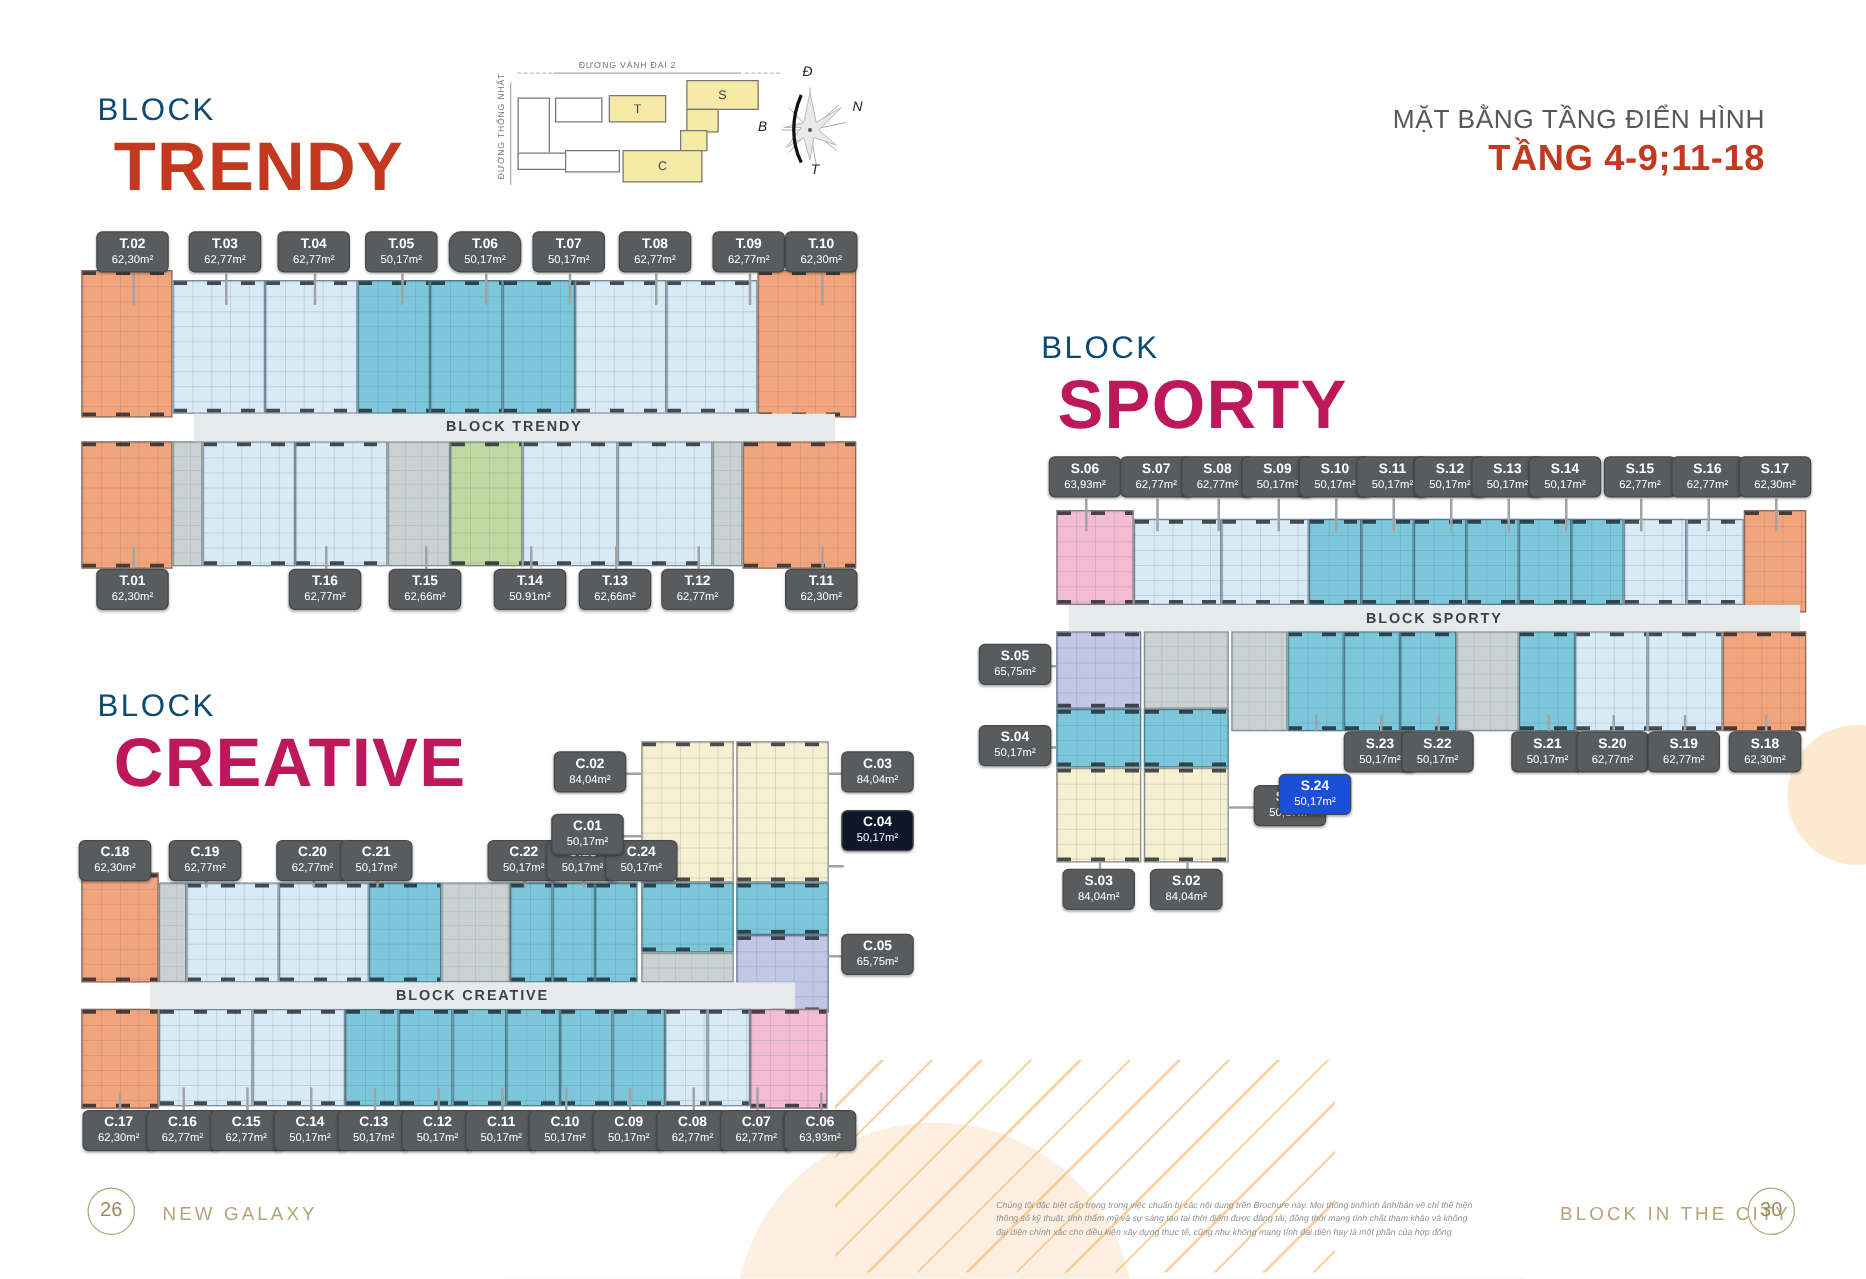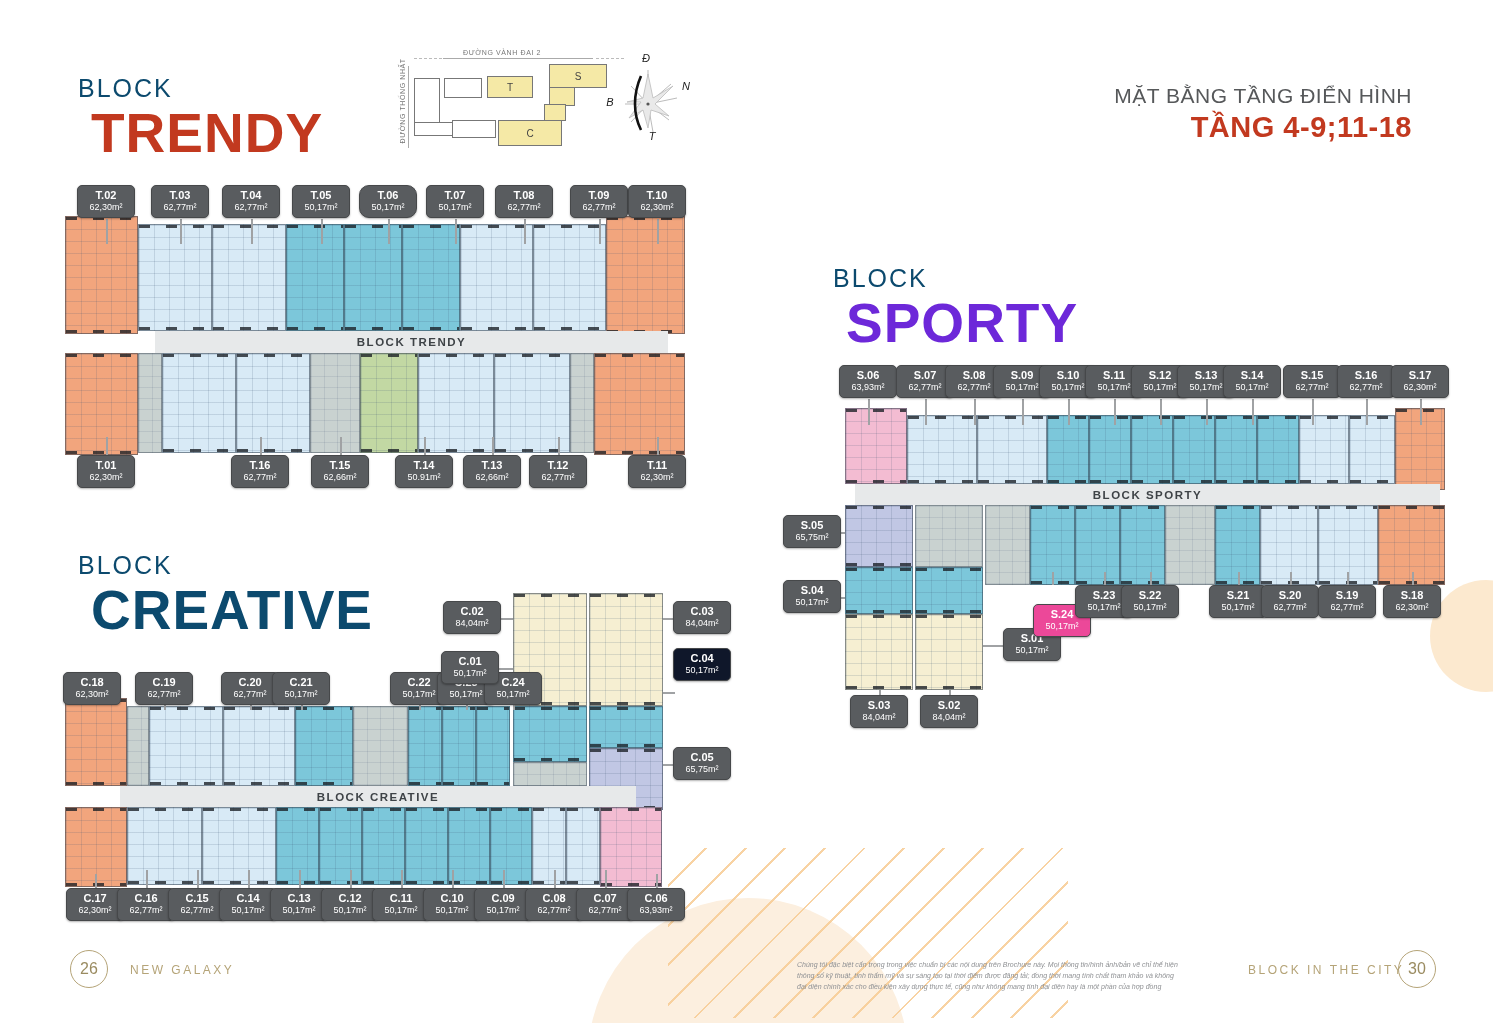--- a/index.html
+++ b/index.html
@@ -47,44 +47,44 @@
   .leader{position:absolute;z-index:3;background:#a0a2a4;}
   .chip{position:absolute;z-index:5;width:56px;transform:translateX(-50%);
         border-radius:5px;border:1px solid #46484a;color:#fff;text-align:center;
         padding:3px 0 4px 0;box-shadow:0 1px 2px rgba(0,0,0,.3);}
   .chip .code{font-size:11px;font-weight:bold;line-height:13px;display:block;}
   .chip .area{font-size:9px;line-height:11px;display:block;}
   
   .pg-circle{position:absolute;z-index:4;width:38px;height:38px;border:1.5px solid #b5a478;
              border-radius:50%;display:flex;align-items:center;justify-content:center;
              font-size:16px;color:#9a8b60;box-sizing:border-box;}
-  .brand{position:absolute;z-index:4;font-size:12px;letter-spacing:2.5px;color:#b5a478;}
+  .brand{position:absolute;z-index:4;font-size:15px;letter-spacing:2.5px;color:#b5a478;}
   .disclaimer{position:absolute;z-index:4;width:382px;font-size:7px;font-style:italic;
               color:#8f9194;line-height:1.55;}
 </style>
 </head>
 <body>
 
 <div id="app">
 
   <div class="deco deco-circle-big"></div>
   <div class="deco deco-hatch"></div>
   <div class="deco deco-circle-right"></div>
 
   <div class="block-title" style="left:78px;top:74px">
     <div class="bt-label">BLOCK</div>
     <div class="bt-name accent" style="color: rgb(194, 57, 31);">TRENDY</div>
   </div>
   <div class="block-title" style="left:78px;top:551px">
     <div class="bt-label">BLOCK</div>
-    <div class="bt-name accent" style="color: #0c4a6e;">CREATIVE</div>
+    <div class="bt-name accent" style="color: #be185d;">CREATIVE</div>
   </div>
   <div class="block-title" style="left:833px;top:264px">
     <div class="bt-label">BLOCK</div>
-    <div class="bt-name accent" style="color: #6d28d9;">SPORTY</div>
+    <div class="bt-name accent" style="color: #be185d;">SPORTY</div>
   </div>
 
   <div class="plan-title">
     <div class="pt-line1">MẶT BẰNG TẦNG ĐIỂN HÌNH</div>
     <div class="pt-line2 accent" style="color: rgb(194, 57, 31);">TẦNG 4-9;11-18</div>
   </div>
 
   <div class="sm-text" style="left:463px;top:49px">ĐƯỜNG VÀNH ĐAI 2</div>
   <div class="sm-dash" style="left:414px;top:58px;width:28px"></div>
   <div class="sm-line" style="left:443px;top:58px;width:150px;height:1px"></div>
@@ -481,21 +481,21 @@
         <span class="area">65,75m²</span>
       </div>
       <div class="chip" style="left: 812px; top: 580px; background-color: rgb(89, 92, 95);">
         <span class="code">S.04</span>
         <span class="area">50,17m²</span>
       </div>
       <div class="chip" style="left: 1032px; top: 628px; background-color: rgb(89, 92, 95);">
         <span class="code">S.01</span>
         <span class="area">50,17m²</span>
       </div>
-      <div class="chip" style="left: 1052px; top: 604px; background-color: #ec4899; margin-left: 10px;">
+      <div class="chip" style="left: 1052px; top: 619px; background-color: #1d4ed8;">
         <span class="code">S.24</span>
         <span class="area">50,17m²</span>
       </div>
       <div class="chip" style="left: 1104px; top: 585px; background-color: rgb(89, 92, 95);">
         <span class="code">S.23</span>
         <span class="area">50,17m²</span>
       </div>
       <div class="chip" style="left: 1150px; top: 585px; background-color: rgb(89, 92, 95);">
         <span class="code">S.22</span>
         <span class="area">50,17m²</span>

